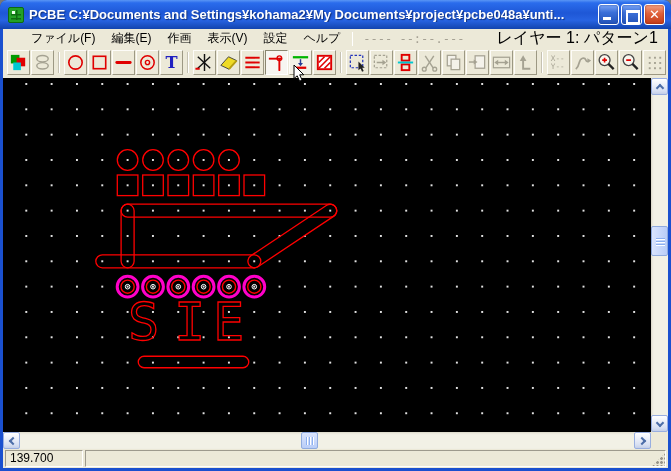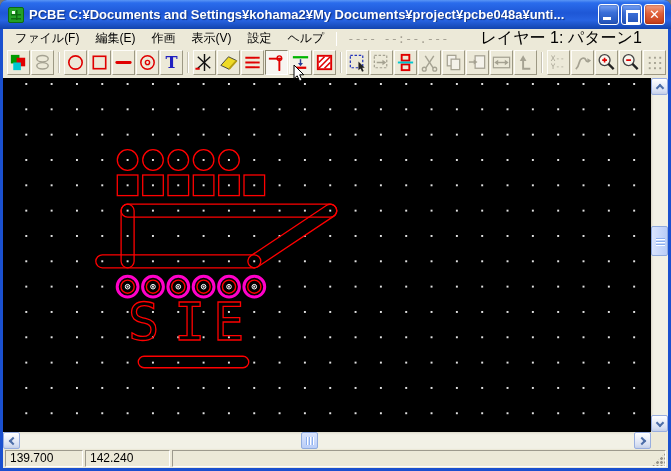--- a/index.html
+++ b/index.html
@@ -34,21 +34,21 @@
     box-shadow:inset 0 0 2px #8c2005;}
   .tb-btn.min:after{content:"";position:absolute;left:4px;bottom:4px;width:8px;height:3px;background:#fff;}
   .tb-btn.max:after{content:"";position:absolute;left:4px;top:5px;width:10px;height:9px;
     border:2px solid #fff;border-top-width:3px;}
   .tb-btn.close:after{content:"\2715";font-size:13px;line-height:19px;}
   
   #body{position:absolute;left:3px;top:29px;width:665px;height:439px;background:#ece9d8;
     display:flex;flex-direction:column;}
   
   #menubar{height:19px;display:flex;align-items:center;font-size:12px;color:#000;
-    padding-left:4px;background:#ece9d8;}
+    padding-left:20px;background:#ece9d8;}
   .menu-item{padding:1px 8px 2px 8px;cursor:default;}
   .menu-sep{width:1px;height:14px;background:#b8b4a4;border-right:1px solid #fff;margin:0 4px;}
   #coord-display{color:#a6a294;margin:0 10px 0 6px;font-size:12px;font-family:"DejaVu Sans Mono",monospace;}
   #layer-indicator{margin-left:22px;font-size:16px;}
   
   #toolbar{height:31px;display:flex;align-items:center;padding:2px 0 2px 4px;background:#ece9d8;}
   .tool{width:23px;height:25px;margin-right:1px;flex:0 0 auto;position:relative;
     background:#ece9d8;border:1px solid;border-color:#fdfcf8 #9c9883 #9c9883 #fdfcf8;
     display:flex;align-items:center;justify-content:center;}
   .tool.pressed{border-color:#8a8670 #fff #fff #8a8670;background:#f7f6f1;}
@@ -423,21 +423,20 @@
         <div class="sc-thumb" id="h-thumb" style="left: 298px;"></div>
         <div class="sc-btn" style="right:0;top:0;">
             <div class="chev right"></div>
           </div>
       </div>
       <div id="scroll-corner"></div>
     </div>
 
     <div id="statusbar">
       <div class="status-panel" id="status-x">139.700</div>
-      <div class="status-panel" id="status-y">142.240</div>
       <div class="status-panel" id="status-msg">
         <div id="resize-grip"></div>
       </div>
     </div>
   </div>
 
   <svg id="mouse-cursor" width="14" height="20" viewBox="0 0 14 20" style="left:293px;top:64px;">
     <path d="M1,1 L1,14.5 L4.2,11.8 L6.6,17.2 L9.1,16.1 L6.7,10.8 L10.8,10.8 Z" fill="#ffffff" stroke="#000000" stroke-width="1"></path>
   </svg>
 </div>

